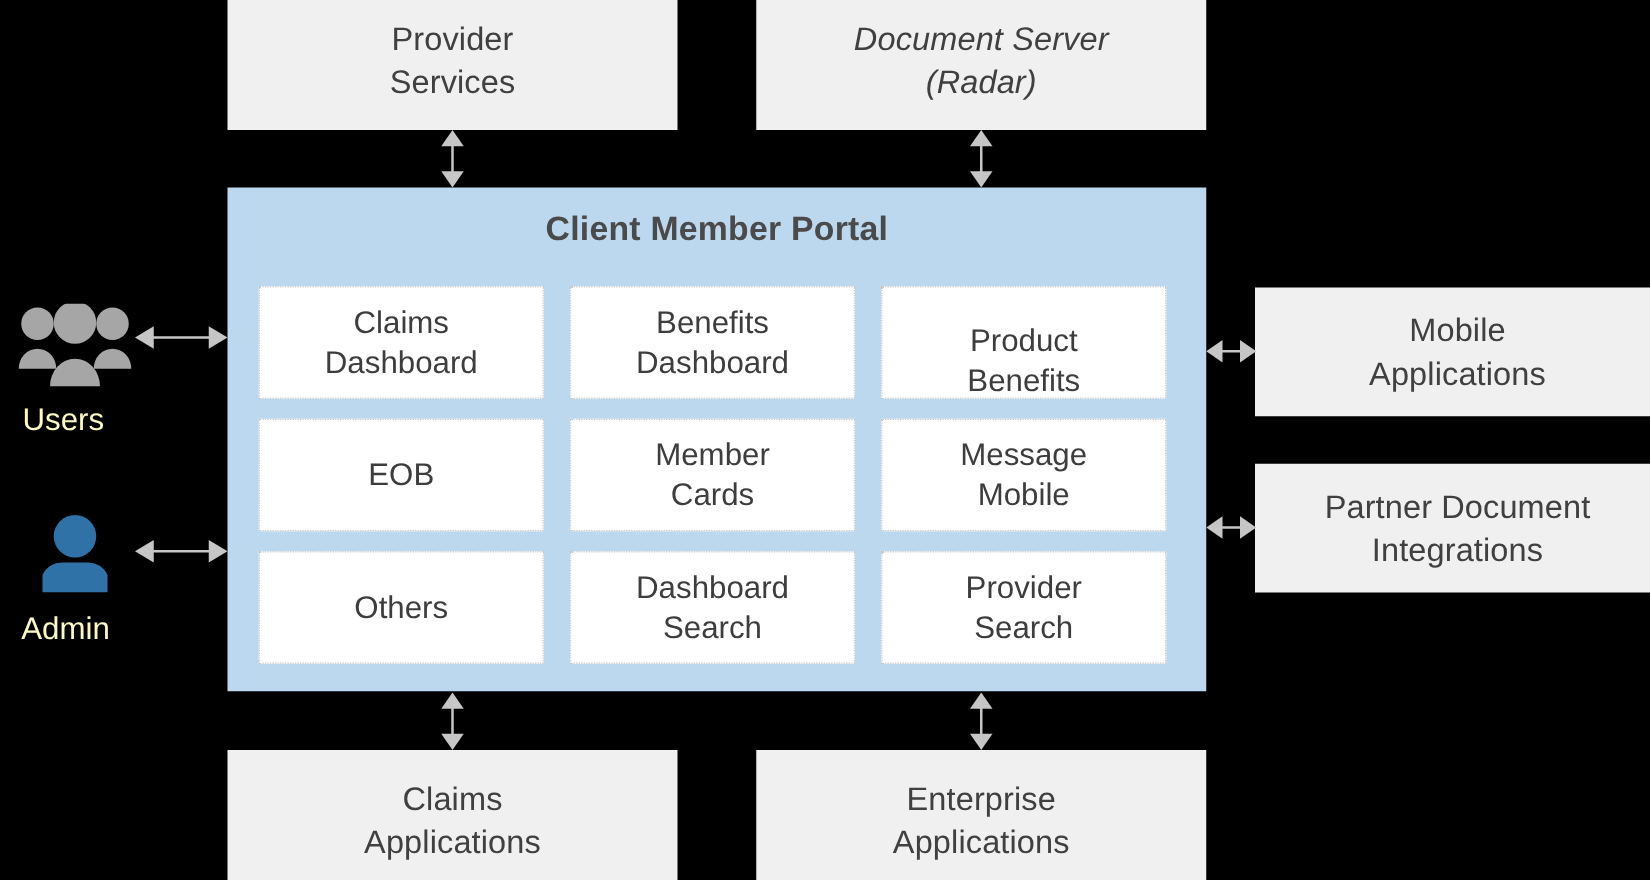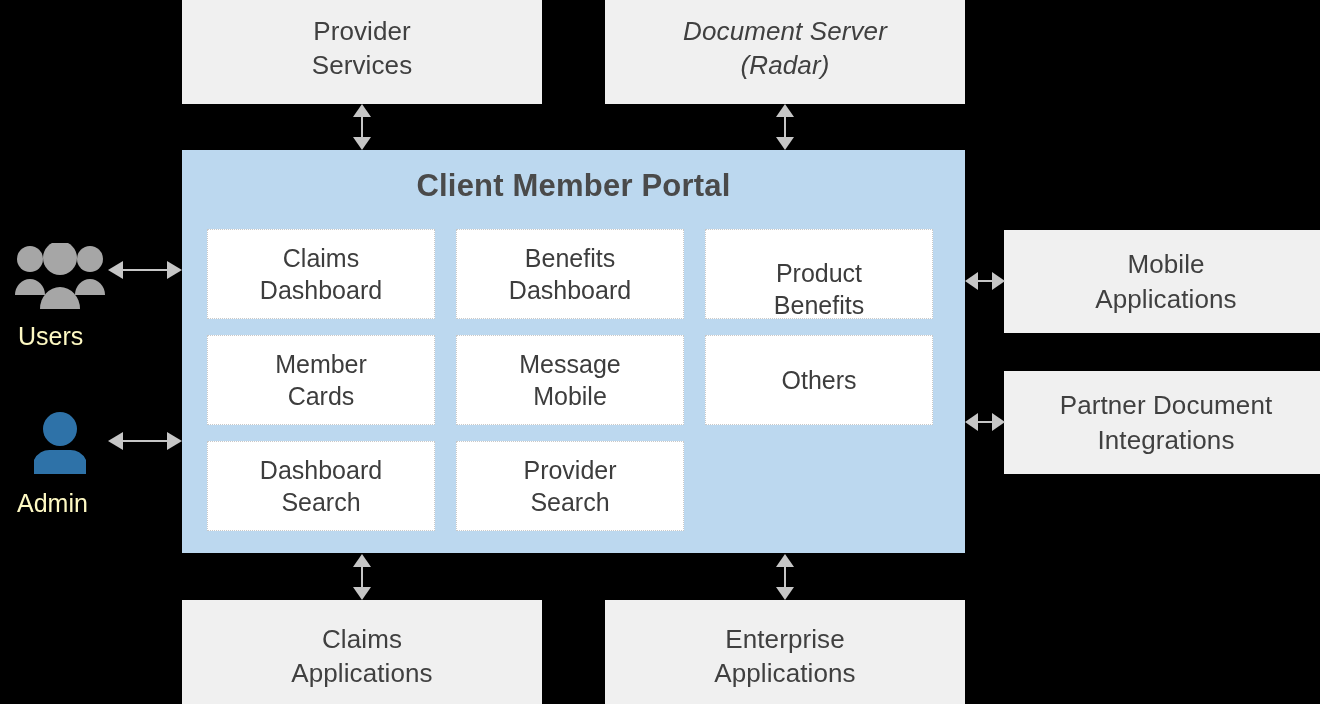--- a/index.html
+++ b/index.html
@@ -36,21 +36,21 @@
     width: 783px;
     height: 403px;
     background: #bcd8ef;
   }
   .portal-title {
     position: absolute;
     left: 0;
     top: 18px;
     width: 783px;
     text-align: center;
-    font-size: 31px;
+    font-size: 27px;
     font-weight: bold;
     color: #4a4a4a;
     letter-spacing: 0.2px;
   }
   .tile-grid {
     position: absolute;
     left: 25px;
     top: 79px;
     width: 750px;
     height: 302px;
@@ -122,20 +122,23 @@
       </div>
       <div class="tile">
         <span style="white-space:pre-line;">Benefits
 Dashboard</span>
       </div>
       <div class="tile">
         <span style="white-space:pre-line;margin-top:30px;">Product
 Benefits</span>
       </div>
       <div class="tile">
+        <span style="white-space:pre-line;">EOB</span>
+      </div>
+      <div class="tile">
         <span style="white-space:pre-line;">Member
 Cards</span>
       </div>
       <div class="tile">
         <span style="white-space:pre-line;">Message
 Mobile</span>
       </div>
       <div class="tile">
         <span style="white-space:pre-line;">Others</span>
       </div>

